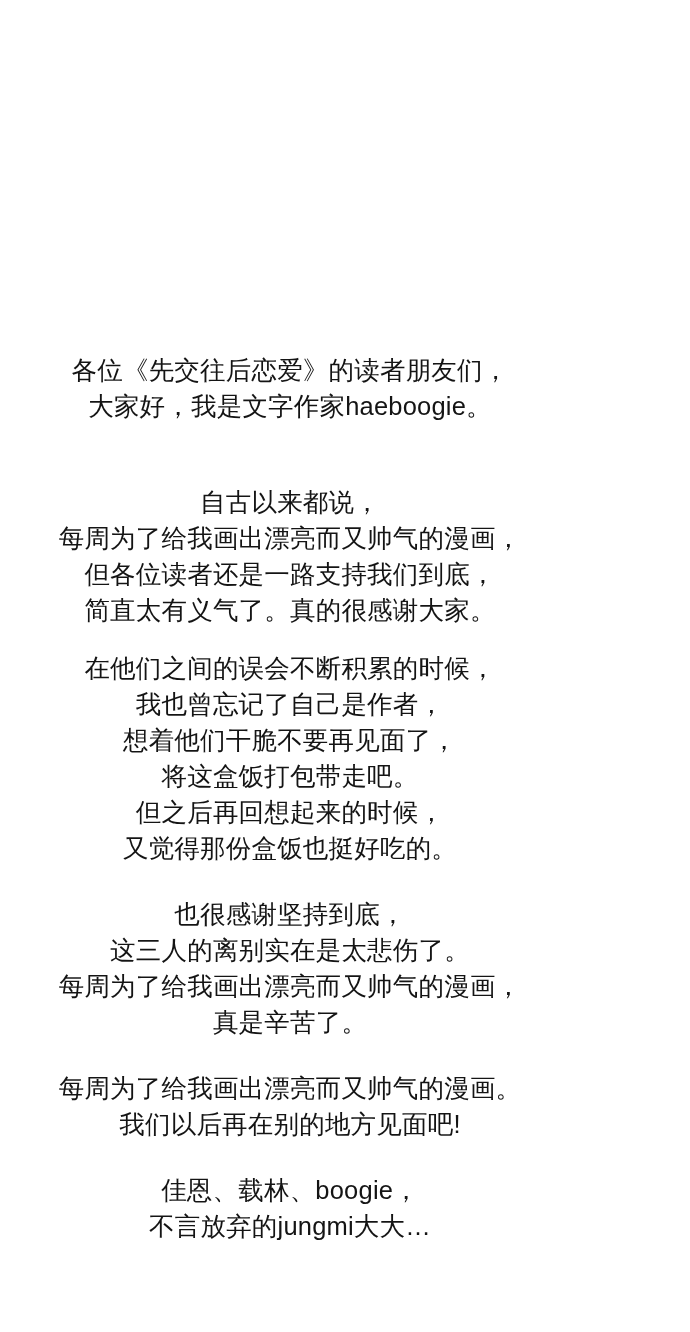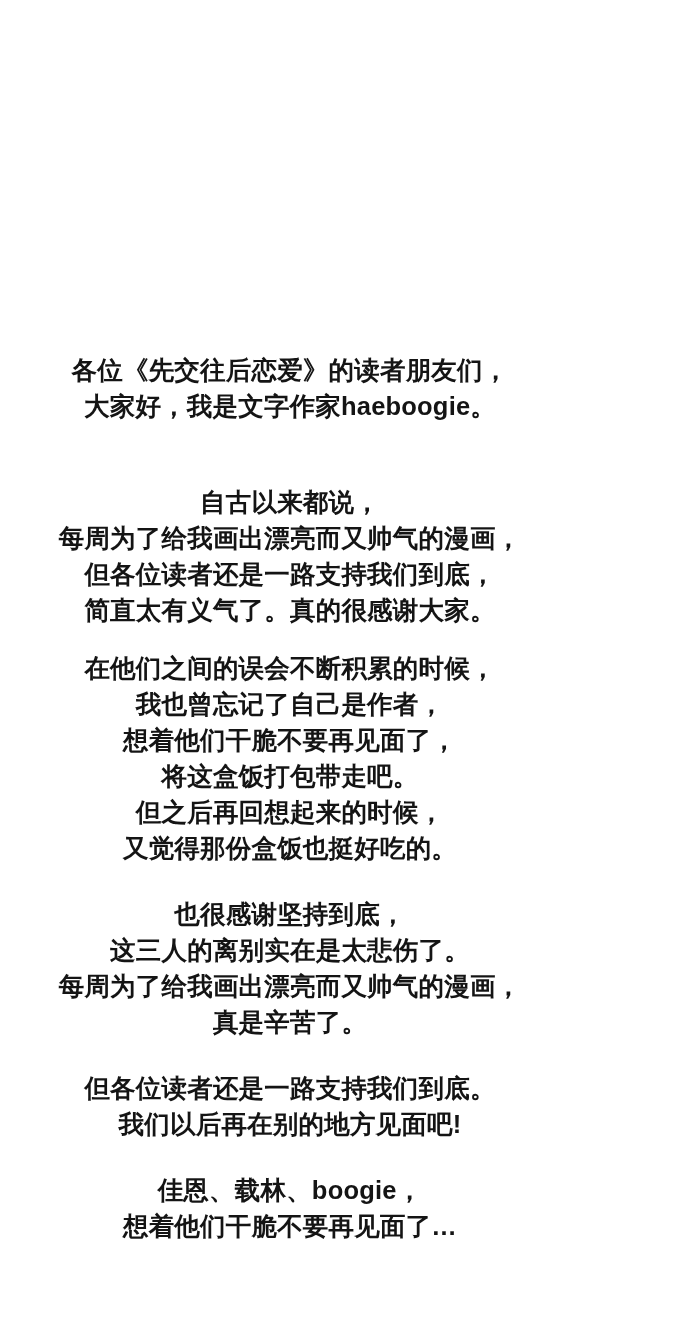--- a/index.html
+++ b/index.html
@@ -15,21 +15,20 @@
     overflow: hidden;
   }
   .page {
     position: relative;
     width: 580px;
     height: 1332px;
     box-sizing: border-box;
     display: flex;
     flex-direction: column;
     justify-content: flex-start;
-    font-weight: bold;
   }
   .afterword {
     position: absolute;
     left: 0;
     right: 0;
     top: 352px;
     padding: 0 28px;
     box-sizing: border-box;
     text-align: center;
   }
@@ -59,18 +58,18 @@
     <p class="para gap-md">在他们之间的误会不断积累的时候，
 我也曾忘记了自己是作者，
 想着他们干脆不要再见面了，
 将这盒饭打包带走吧。
 但之后再回想起来的时候，
 又觉得那份盒饭也挺好吃的。</p>
     <p class="para gap-sm">也很感谢坚持到底，
 这三人的离别实在是太悲伤了。
 每周为了给我画出漂亮而又帅气的漫画，
 真是辛苦了。</p>
-    <p class="para gap-sm">但各位读者还是一路支持我们到底。
+    <p class="para gap-sm">每周为了给我画出漂亮而又帅气的漫画。
 我们以后再在别的地方见面吧!</p>
     <p class="para gap-sm">佳恩、载林、boogie，
-想着他们干脆不要再见面了…</p>
+不言放弃的jungmi大大…</p>
   </div>
 </div>
 
 </body></html>

